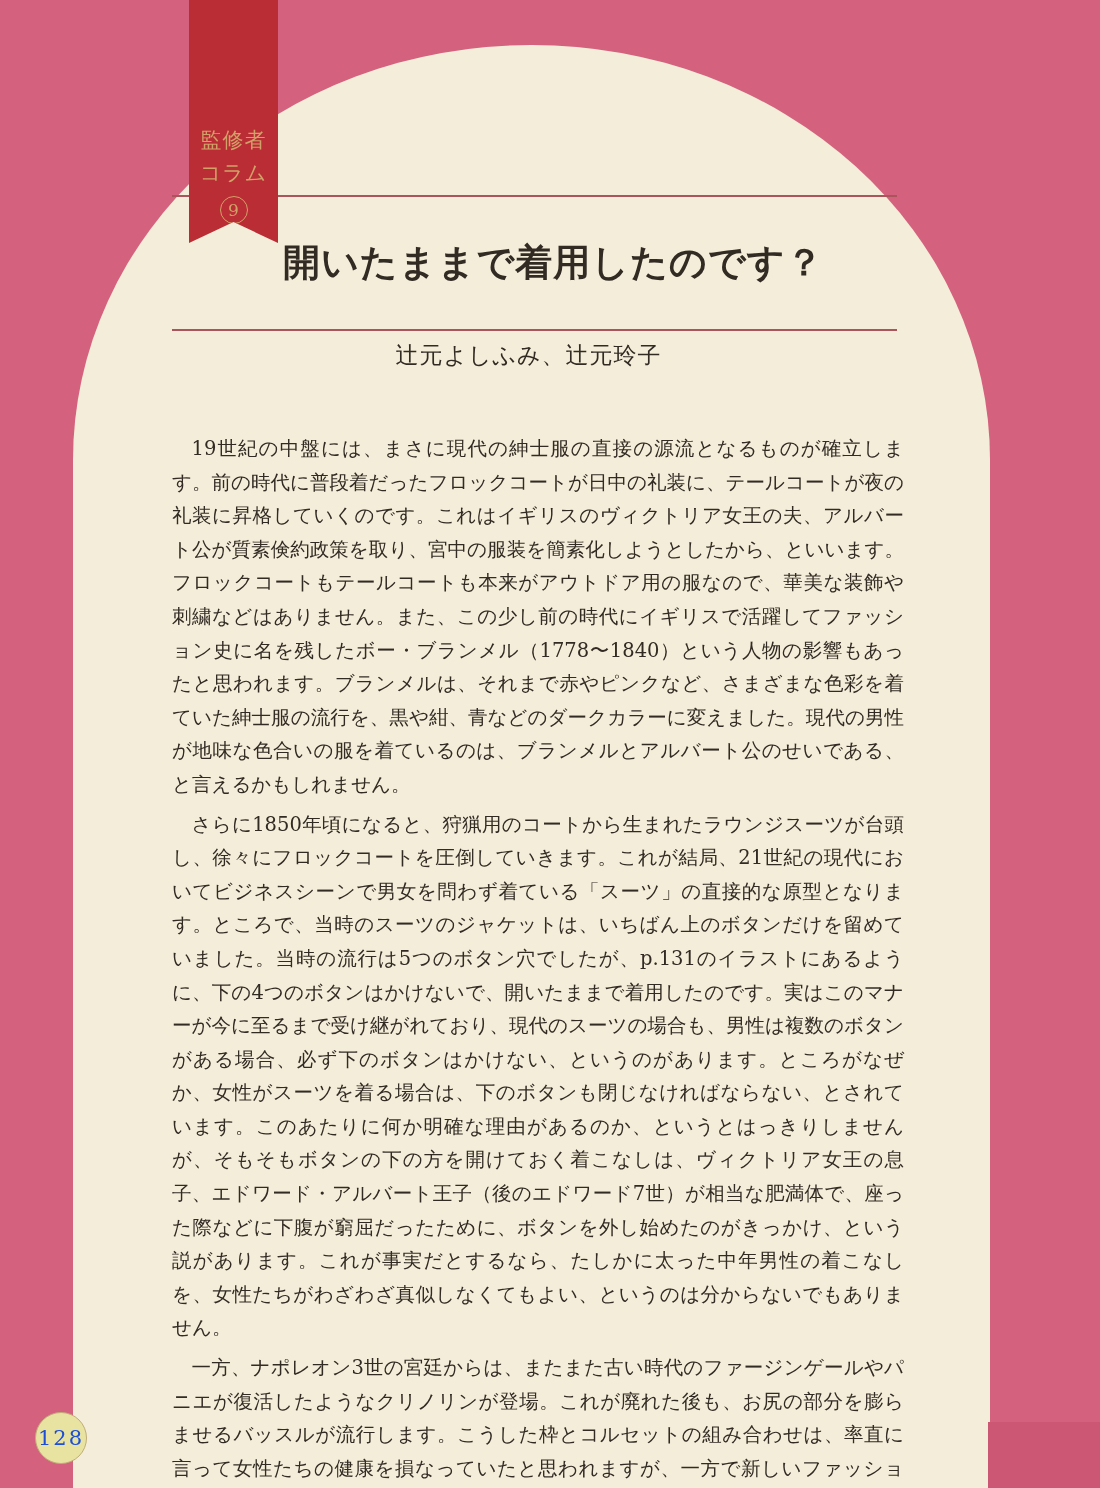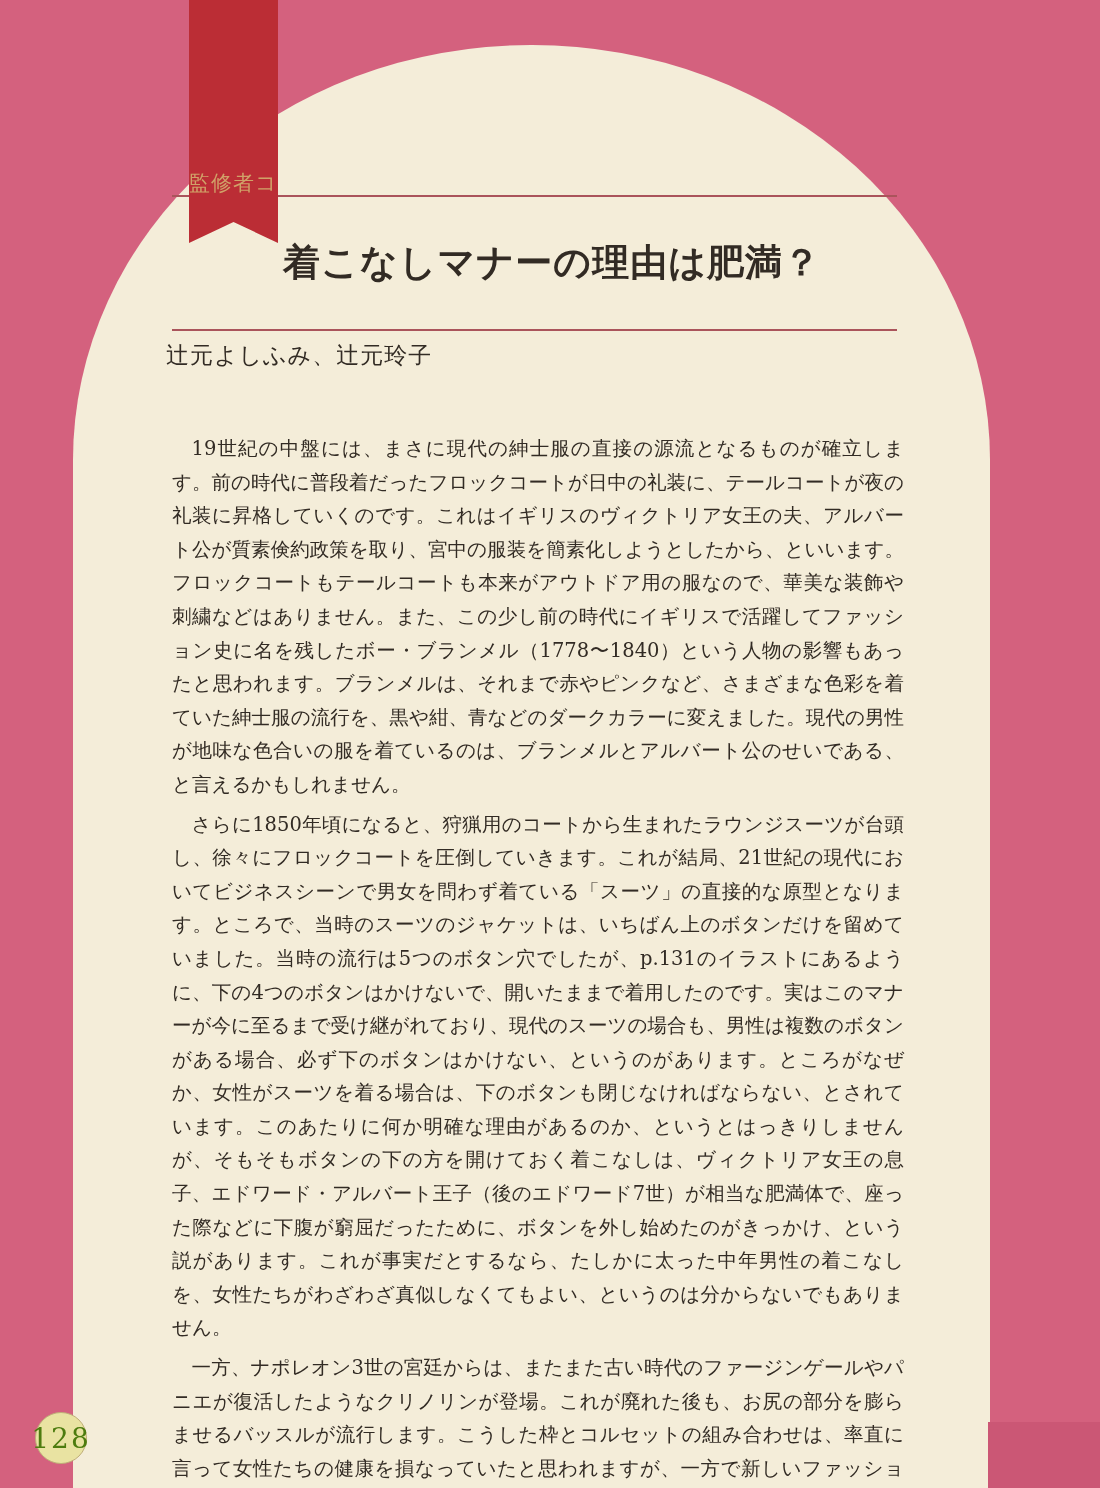--- a/index.html
+++ b/index.html
@@ -30,21 +30,21 @@
   }
   .rule-top{top:195px;}
   .rule-title{top:329px;}
   
   .ribbon{
     position:absolute;
     left:189px;top:0;
     width:89px;height:243px;
     background:var(--ribbon,#bb2d35);
     clip-path:polygon(0 0,100% 0,100% 100%,50% calc(100% - 21px),0 100%);
-    display:flex;flex-direction:row;align-items:center;
+    display:flex;flex-direction:column;align-items:center;
     padding-top:124px;box-sizing:border-box;
     color:var(--gold,#d0a168);
   }
   .ribbon-row{
     font-size:21px;letter-spacing:1px;line-height:33px;
     white-space:nowrap;
   }
   .ribbon-num{
     margin-top:6px;
     width:26px;height:26px;
@@ -57,21 +57,21 @@
     position:absolute;
     left:283px;top:238px;margin:0;
     font-size:37px;font-weight:bold;
     letter-spacing:1px;
     color:var(--ink,#322b24);
     white-space:nowrap;
   }
   .authors{
     position:absolute;
     left:166px;top:340px;width:725px;
-    text-align:left;
+    text-align:center;
     font-size:23px;letter-spacing:1px;
     color:var(--ink,#322b24);
   }
   .body-text{
     position:absolute;
     left:166px;top:426px;width:744px;
     font-size:19.5px;line-height:33.6px;
     text-align:justify;
     color:var(--ink,#322b24);
   }
@@ -79,22 +79,22 @@
   
   .pagenum{
     position:absolute;
     left:35px;top:1412px;
     width:52px;height:52px;
     background:var(--circle,#e9e3a2);
     border:1px solid var(--circle-edge,#bfae78);
     border-radius:50%;
     box-sizing:border-box;
     display:flex;align-items:center;justify-content:center;
-    font-size:28px;letter-spacing:2px;
-    color:#4d7c0f;
+    font-size:21px;letter-spacing:2px;
+    color:#1d4ed8;
   }
   
   .edge-shade{
     position:absolute;
     left:988px;top:1422px;
     width:112px;height:66px;
     background:var(--pink-dark,#cb5775);
   }
 </style>
 </head>
@@ -106,21 +106,21 @@
 
   <div class="rule rule-top"></div>
   <div class="rule rule-title"></div>
 
   <div class="ribbon">
     <span class="ribbon-row">監修者</span>
     <span class="ribbon-row">コラム</span>
     <span class="ribbon-num">9</span>
   </div>
 
-  <h1 class="title">着こなしマナーの理由は肥満？</h1>
+  <h1 class="title">開いたままで着用したのです？</h1>
 
   <div class="authors">辻元よしふみ、辻元玲子</div>
 
   <div class="body-text">
     <p>19世紀の中盤には、まさに現代の紳士服の直接の源流となるものが確立します。前の時代に普段着だったフロックコートが日中の礼装に、テールコートが夜の礼装に昇格していくのです。これはイギリスのヴィクトリア女王の夫、アルバート公が質素倹約政策を取り、宮中の服装を簡素化しようとしたから、といいます。フロックコートもテールコートも本来がアウトドア用の服なので、華美な装飾や刺繍などはありません。また、この少し前の時代にイギリスで活躍してファッション史に名を残したボー・ブランメル（1778〜1840）という人物の影響もあったと思われます。ブランメルは、それまで赤やピンクなど、さまざまな色彩を着ていた紳士服の流行を、黒や紺、青などのダークカラーに変えました。現代の男性が地味な色合いの服を着ているのは、ブランメルとアルバート公のせいである、と言えるかもしれません。</p>
     <p>さらに1850年頃になると、狩猟用のコートから生まれたラウンジスーツが台頭し、徐々にフロックコートを圧倒していきます。これが結局、21世紀の現代においてビジネスシーンで男女を問わず着ている「スーツ」の直接的な原型となります。ところで、当時のスーツのジャケットは、いちばん上のボタンだけを留めていました。当時の流行は5つのボタン穴でしたが、p.131のイラストにあるように、下の4つのボタンはかけないで、開いたままで着用したのです。実はこのマナーが今に至るまで受け継がれており、現代のスーツの場合も、男性は複数のボタンがある場合、必ず下のボタンはかけない、というのがあります。ところがなぜか、女性がスーツを着る場合は、下のボタンも閉じなければならない、とされています。このあたりに何か明確な理由があるのか、というとはっきりしませんが、そもそもボタンの下の方を開けておく着こなしは、ヴィクトリア女王の息子、エドワード・アルバート王子（後のエドワード7世）が相当な肥満体で、座った際などに下腹が窮屈だったために、ボタンを外し始めたのがきっかけ、という説があります。これが事実だとするなら、たしかに太った中年男性の着こなしを、女性たちがわざわざ真似しなくてもよい、というのは分からないでもありません。</p>
     <p>一方、ナポレオン3世の宮廷からは、またまた古い時代のファージンゲールやパニエが復活したようなクリノリンが登場。これが廃れた後も、お尻の部分を膨らませるバッスルが流行します。こうした枠とコルセットの組み合わせは、率直に言って女性たちの健康を損なっていたと思われますが、一方で新しいファッションに挑む動きもあり、p.126のブルマーのような実験的なものも生まれたのがこの時代です。</p>
   </div>
 
   <div class="pagenum">

